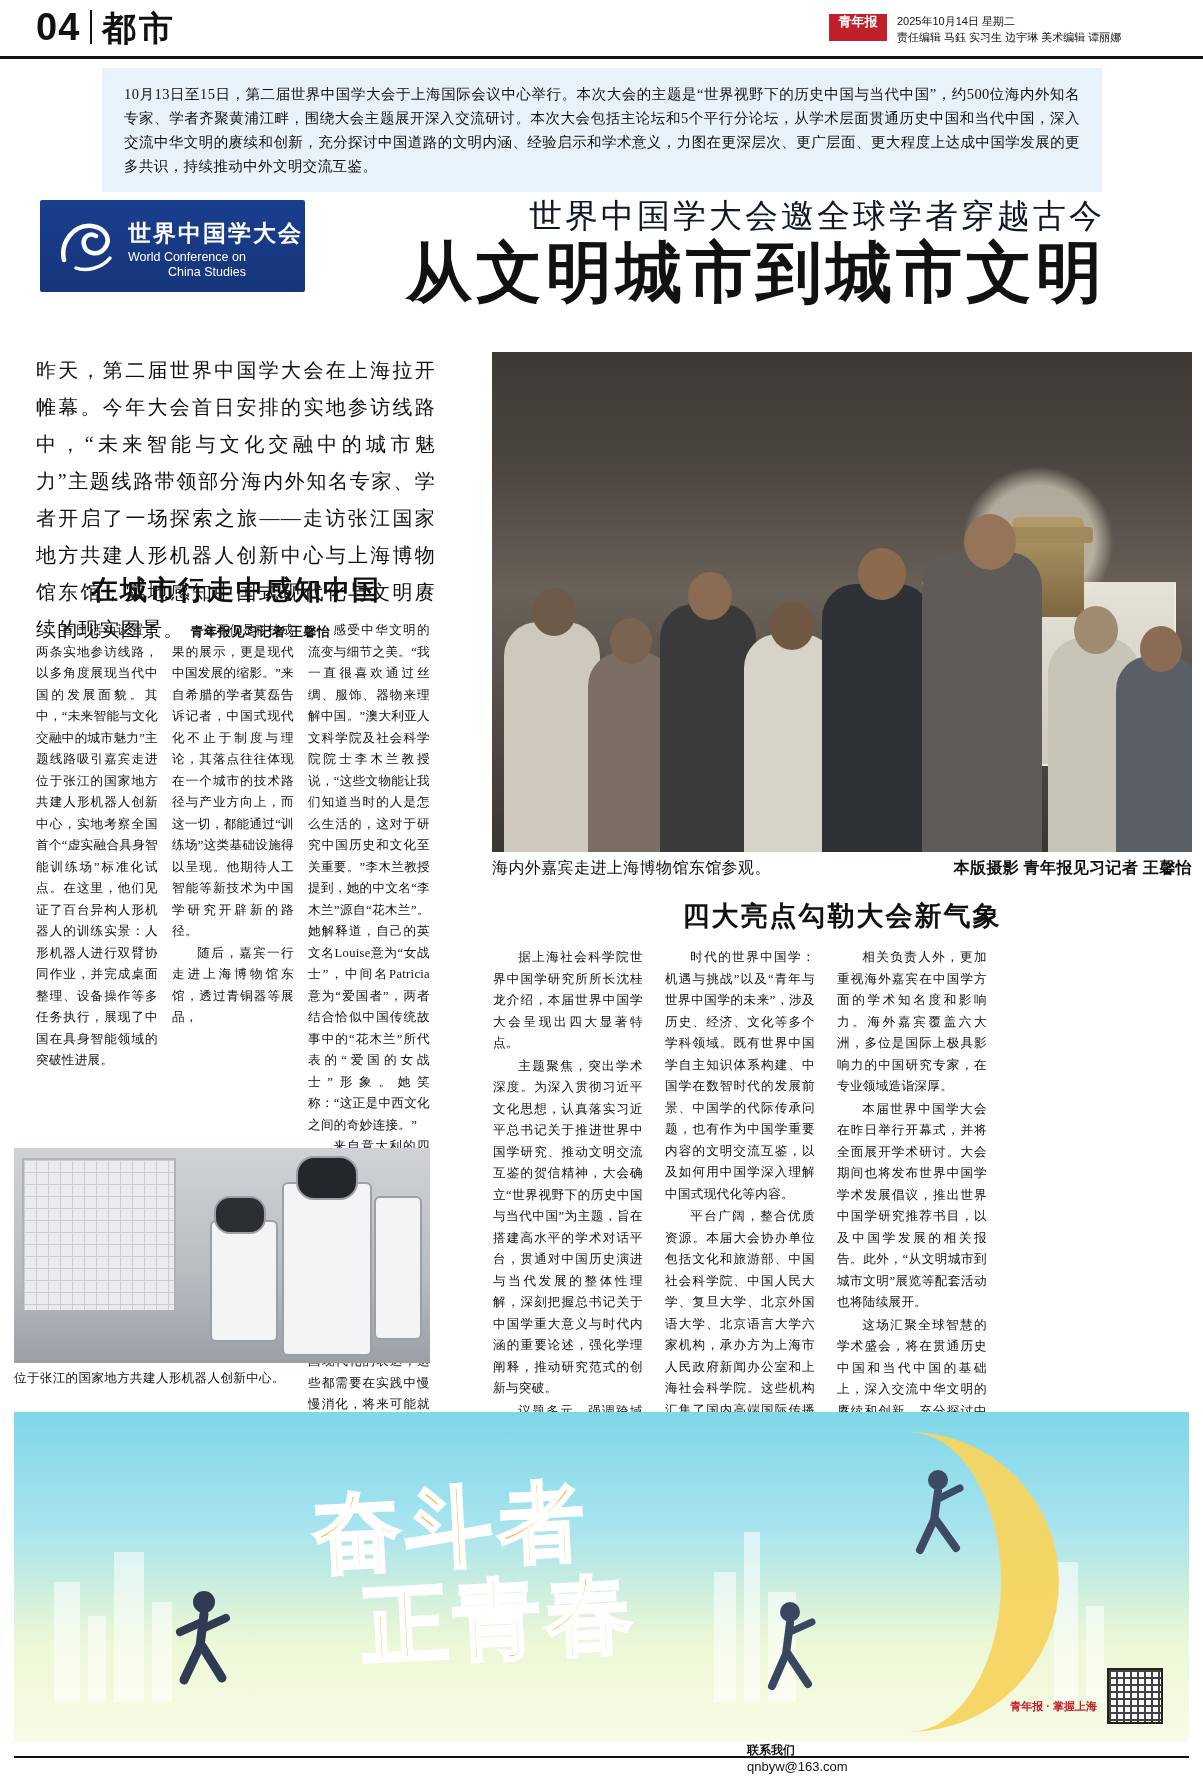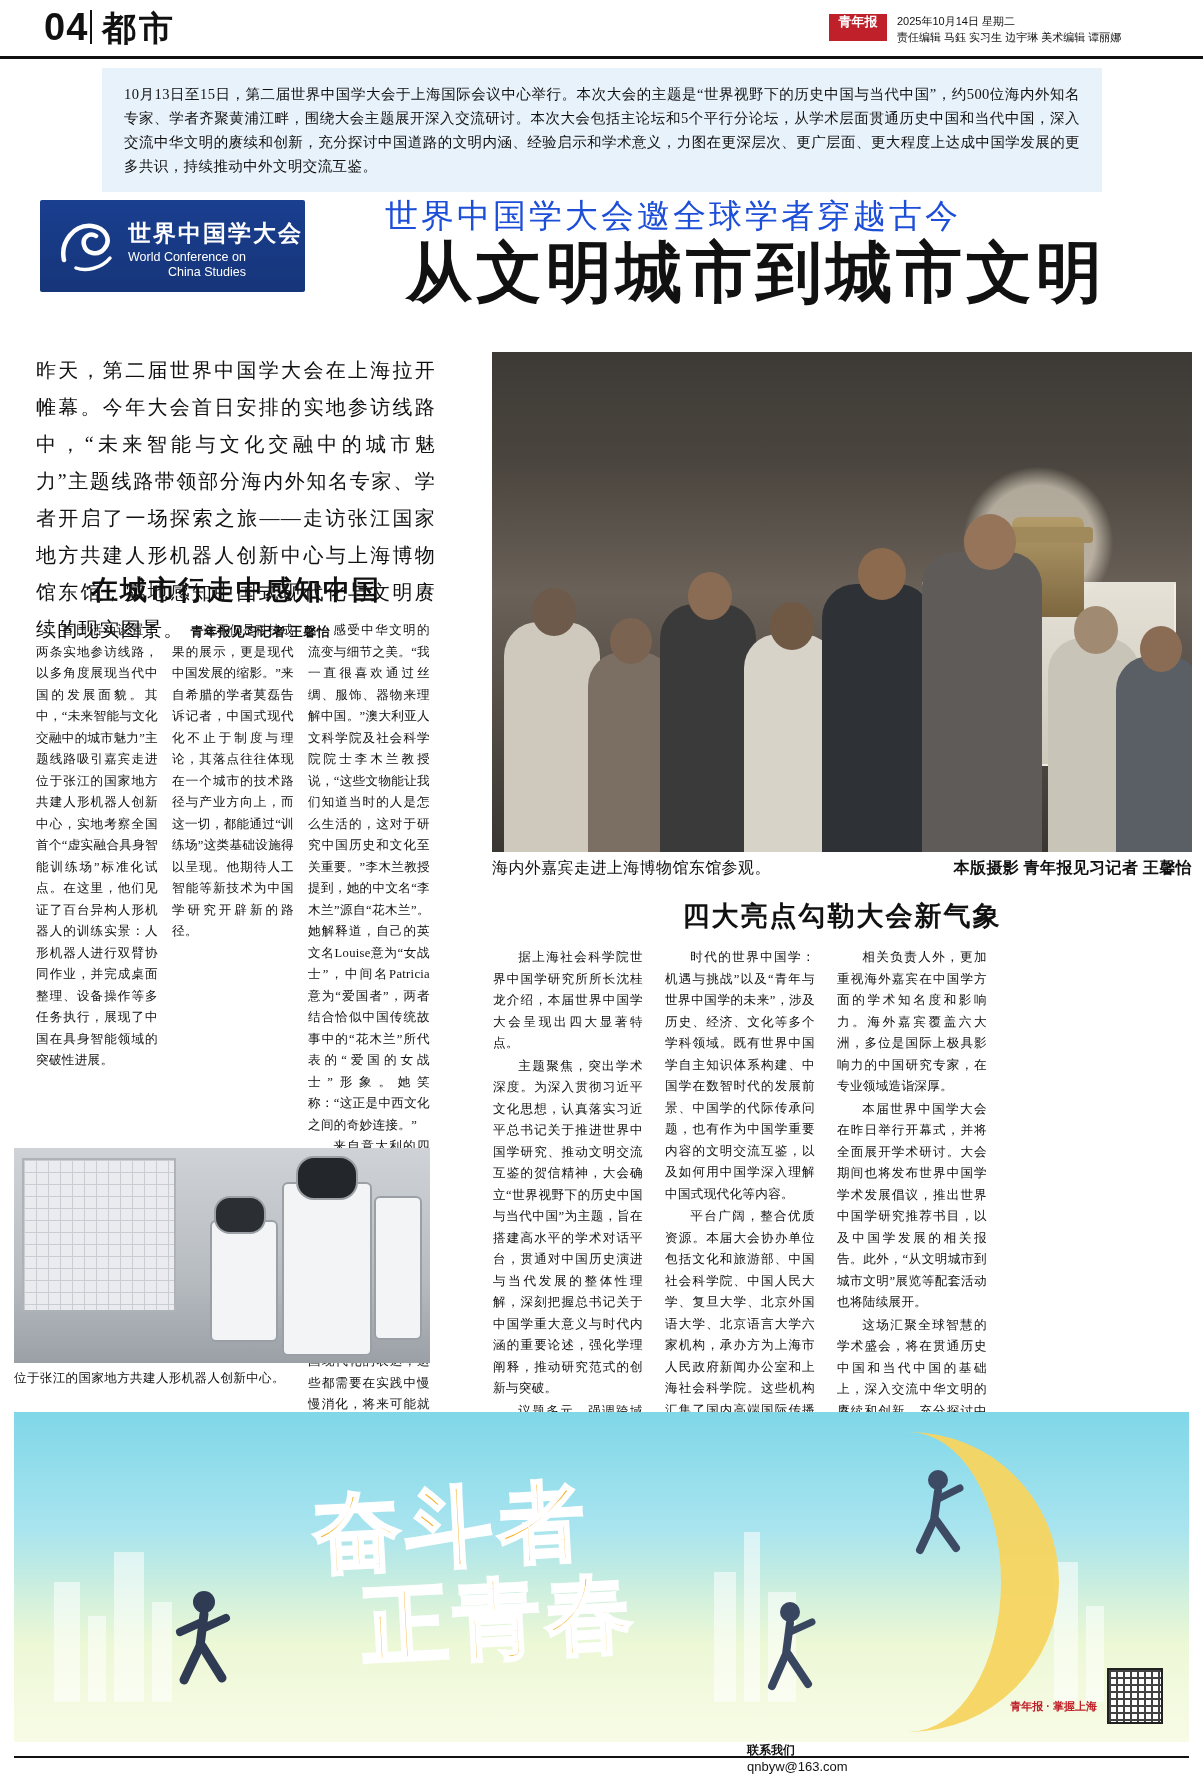--- a/index.html
+++ b/index.html
@@ -13,21 +13,20 @@
   }
   
   .masthead{
     position:absolute;left:0;top:0;width:1203px;height:56px;
     border-bottom:3px solid #111;
   }
   .page-num{
     position:absolute;left:36px;top:6px;
     font-size:38px;font-weight:bold;letter-spacing:1px;
     font-family:"Liberation Sans", sans-serif;
-    margin-left:8px;
   }
   .page-sep{
     position:absolute;left:90px;top:10px;width:2px;height:34px;background:#111;
   }
   .section-name{
     position:absolute;left:102px;top:6px;
     font-size:34px;font-weight:bold;letter-spacing:3px;
   }
   .paper-logo{
     position:absolute;right:316px;top:14px;
@@ -67,21 +66,21 @@
   .logo-cn{
     position:absolute;left:88px;top:18px;color:#fff;font-size:23px;
     font-weight:bold;letter-spacing:2px;
   }
   .logo-en{
     position:absolute;left:88px;top:50px;color:#fff;font-size:12.5px;
     line-height:15px;font-family:"Liberation Sans", sans-serif;text-align:right;
   }
   .shoulder-title{
     position:absolute;left:385px;top:194px;width:720px;
-    font-size:33px;letter-spacing:3px;color:#1d4ed8;text-align:left;
+    font-size:33px;letter-spacing:3px;color:#0f172a;text-align:right;
     font-family:"Liberation Sans", sans-serif;
   }
   .main-title{
     position:absolute;left:340px;top:236px;width:766px;
     font-size:66px;font-weight:bold;letter-spacing:4px;color:#111;
     text-align:right;line-height:72px;
     font-family:"Liberation Sans", sans-serif;
   }
   
   .intro{
@@ -272,20 +271,21 @@
   <span class="byline">青年报见习记者  王馨怡</span>
 </div>
 
 <div class="sub-head-1">在城市行走中感知中国</div>
 
 <div class="lcol lcol-1">
   <p>首日活动设置了两条实地参访线路，以多角度展现当代中国的发展面貌。其中，“未来智能与文化交融中的城市魅力”主题线路吸引嘉宾走进位于张江的国家地方共建人形机器人创新中心，实地考察全国首个“虚实融合具身智能训练场”标准化试点。在这里，他们见证了百台异构人形机器人的训练实景：人形机器人进行双臂协同作业，并完成桌面整理、设备操作等多任务执行，展现了中国在具身智能领域的突破性进展。</p>
 </div>
 <div class="lcol lcol-2">
   <p>“这不仅是科技成果的展示，更是现代中国发展的缩影。”来自希腊的学者莫磊告诉记者，中国式现代化不止于制度与理论，其落点往往体现在一个城市的技术路径与产业方向上，而这一切，都能通过“训练场”这类基础设施得以呈现。他期待人工智能等新技术为中国学研究开辟新的路径。</p>
+  <p>随后，嘉宾一行走进上海博物馆东馆，透过青铜器等展品，</p>
 </div>
 <div class="lcol lcol-3">
   <p>感受中华文明的流变与细节之美。“我一直很喜欢通过丝绸、服饰、器物来理解中国。”澳大利亚人文科学院及社会科学院院士李木兰教授说，“这些文物能让我们知道当时的人是怎么生活的，这对于研究中国历史和文化至关重要。”李木兰教授提到，她的中文名“李木兰”源自“花木兰”。她解释道，自己的英文名Louise意为“女战士”，中间名Patricia意为“爱国者”，两者结合恰似中国传统故事中的“花木兰”所代表的“爱国的女战士”形象。她笑称：“这正是中西文化之间的奇妙连接。”</p>
   <p>来自意大利的四川外国语大学西方语言文化学院讲师范狄也深有感触：“中国文化博大精深，作为研究者，我有的不知道下一个灵感会从哪里冒出来。”通过参观博物馆和社区，可以看到城市的新面貌与中国现代化的表达，这些都需要在实践中慢慢消化，将来可能就会激发新的研究灵感。”</p>
 </div>
 
 <div class="photo-main">
   <div class="museum">
     <div class="case"></div>
     <div class="vessel"></div>

